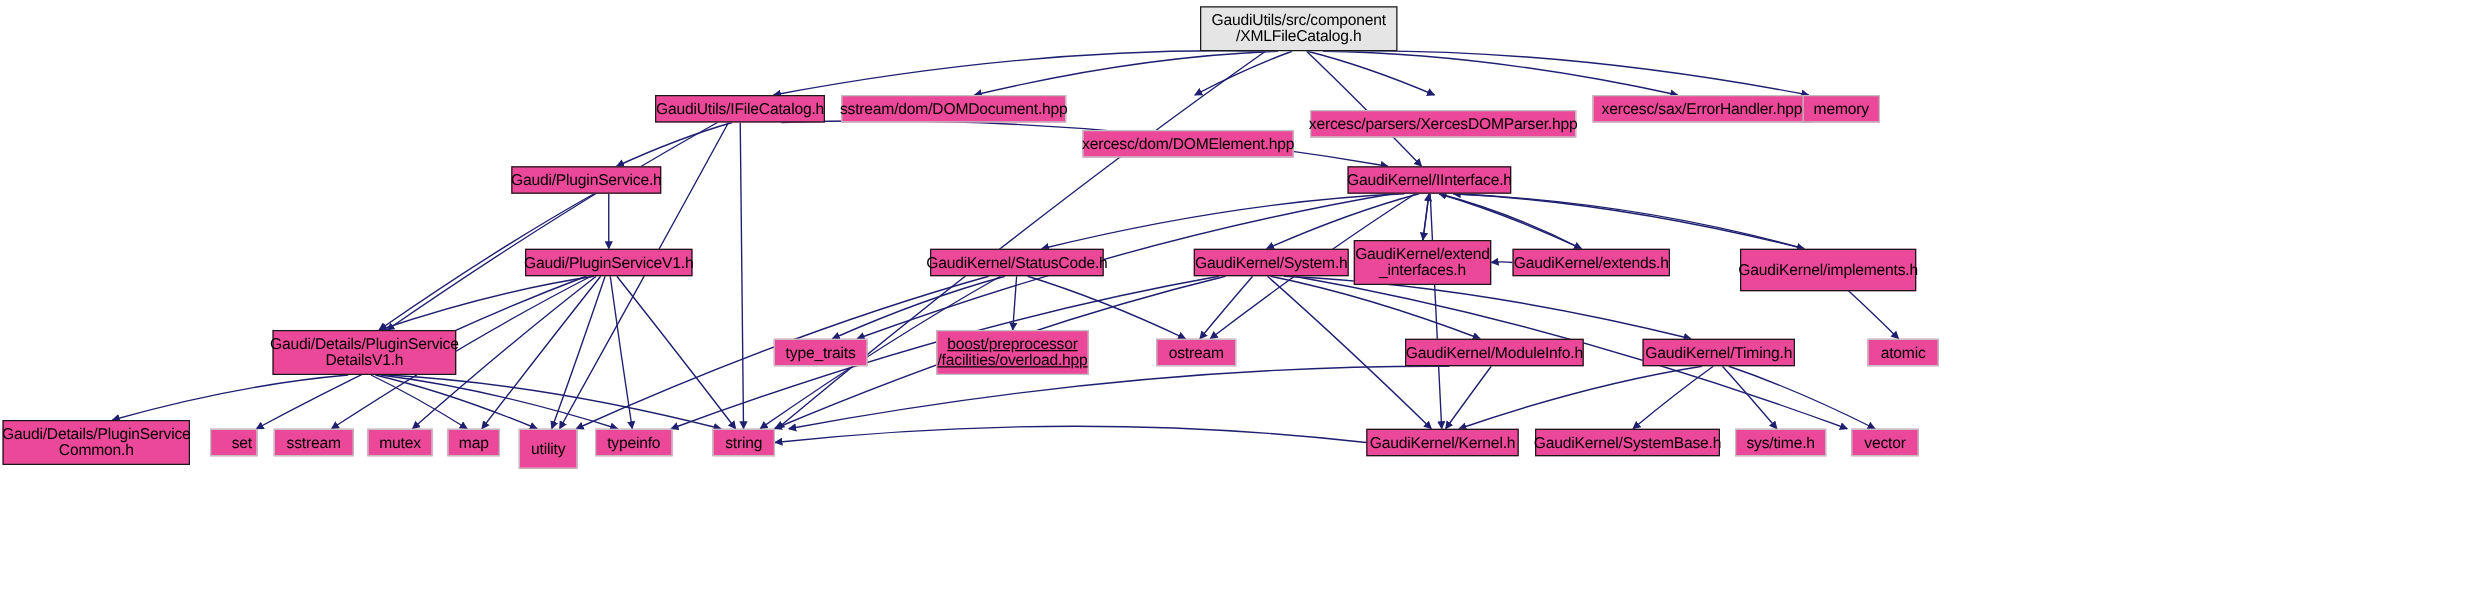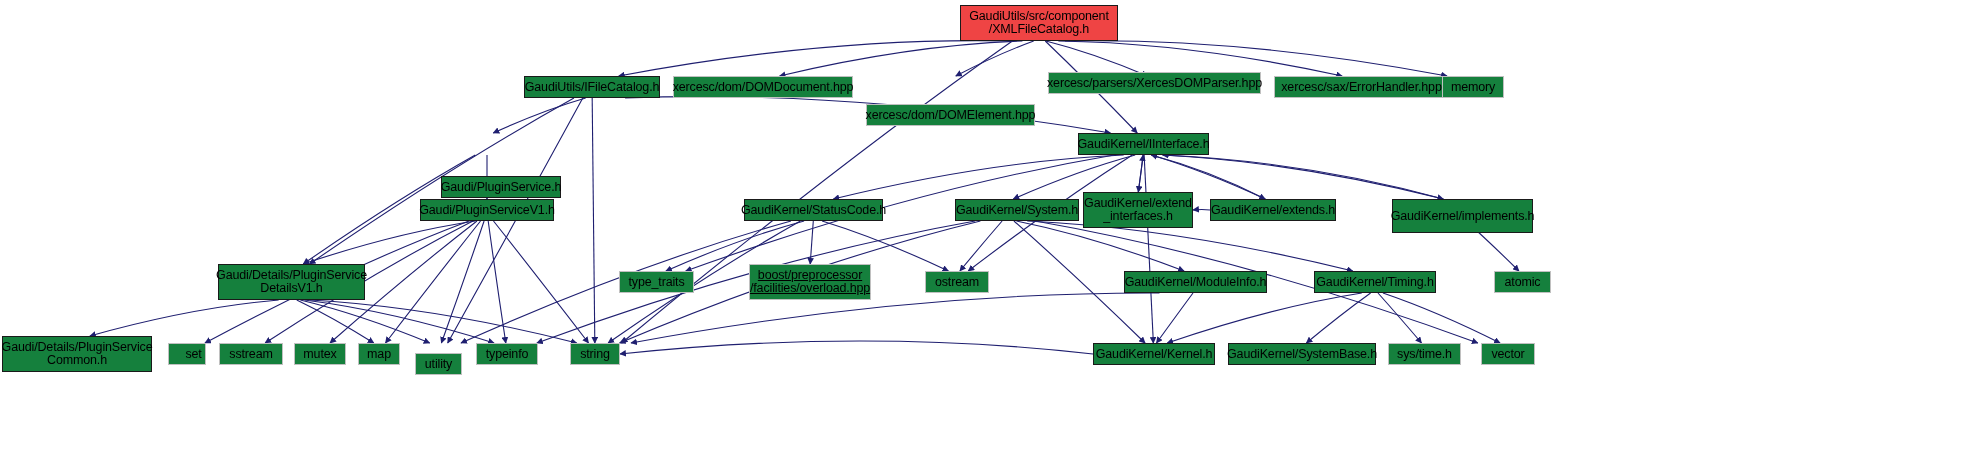--- a/index.html
+++ b/index.html
@@ -18,34 +18,34 @@
     height:475px;
     pointer-events:none;
   }
   .node{
     position:absolute;
     box-sizing:border-box;
     display:flex;
     align-items:center;
     justify-content:center;
     text-align:center;
-    background:#15803d;
+    background:#ec4899;
     border:1px solid #c0c0c0;
     color:#000000;
     font-size:12.5px;
     line-height:13px;
     letter-spacing:-0.15px;
     white-space:pre-line;
     padding:0 3px;
   }
   .node.hl{
     border:1px solid #1a1a1a;
   }
   .node.root{
-    background:#ef4444;
+    background:#e5e5e5;
     border:1px solid #1a1a1a;
   }
 </style>
 </head>
 <body>
 
 <div id="canvas">
   <svg class="edges">
     <defs>
       <marker id="arrow" viewBox="0 0 10 10" refX="9" refY="5" markerWidth="6" markerHeight="6" orient="auto-start-reverse">
@@ -112,26 +112,26 @@
         <path d="M 1370.62 293 Q 1340.7484 314.46680000000003 1306.38 343" fill="none" stroke="#1f1f70" stroke-width="1.1" marker-end="url(#arrow)"></path>
         <path d="M 1377.97 293 Q 1398.2254 315.6042 1421.53 343" fill="none" stroke="#1f1f70" stroke-width="1.1" marker-end="url(#arrow)"></path>
         <path d="M 1382.98 293 Q 1437.4036 311.5628 1500.02 343" fill="none" stroke="#1f1f70" stroke-width="1.1" marker-end="url(#arrow)"></path>
         <path d="M 1093 354 Q 863.3 328 620 354" fill="none" stroke="#1f1f70" stroke-width="1.1" marker-end="url(#arrow)"></path>
       </g>
   </svg>
   <div id="node-layer">
       <div class="node root" style="left: 960px; top: 5px; width: 158px; height: 36px;">GaudiUtils/src/component
 /XMLFileCatalog.h</div>
       <div class="node hl" style="left: 524px; top: 76px; width: 136px; height: 22px;">GaudiUtils/IFileCatalog.h</div>
-      <div class="node" style="left: 673px; top: 76px; width: 180px; height: 22px;">xercesc/dom/DOMDocument.hpp</div>
+      <div class="node" style="left: 673px; top: 76px; width: 180px; height: 22px;">sstream/dom/DOMDocument.hpp</div>
       <div class="node" style="left: 866px; top: 76px; width: 169px; height: 22px; margin-top: 28px;">xercesc/dom/DOMElement.hpp</div>
-      <div class="node" style="left: 1048px; top: 72px; width: 213px; height: 22px;">xercesc/parsers/XercesDOMParser.hpp</div>
+      <div class="node" style="left: 1048px; top: 88px; width: 213px; height: 22px;">xercesc/parsers/XercesDOMParser.hpp</div>
       <div class="node" style="left: 1274px; top: 76px; width: 175px; height: 22px;">xercesc/sax/ErrorHandler.hpp</div>
       <div class="node" style="left: 1442px; top: 76px; width: 62px; height: 22px;">memory</div>
-      <div class="node hl" style="left: 441px; top: 133px; width: 120px; height: 22px; margin-top: 43px;">Gaudi/PluginService.h</div>
+      <div class="node hl" style="left: 409px; top: 133px; width: 120px; height: 22px;">Gaudi/PluginService.h</div>
       <div class="node hl" style="left: 1078px; top: 133px; width: 131px; height: 22px; text-align: center;">GaudiKernel/IInterface.h</div>
       <div class="node hl" style="left: 420px; top: 199px; width: 134px; height: 22px;">Gaudi/PluginServiceV1.h</div>
       <div class="node hl" style="left: 744px; top: 199px; width: 139px; height: 22px;">GaudiKernel/StatusCode.h</div>
       <div class="node hl" style="left: 943px; top: 199px; width: 124px; height: 22px; margin-left: 12px;">GaudiKernel/System.h</div>
       <div class="node hl" style="left: 1083px; top: 192px; width: 110px; height: 36px;">GaudiKernel/extend
 _interfaces.h</div>
       <div class="node hl" style="left: 1210px; top: 199px; width: 126px; height: 22px;">GaudiKernel/extends.h</div>
       <div class="node hl" style="left: 1392px; top: 199px; width: 141px; height: 34px;">GaudiKernel/implements.h</div>
       <div class="node hl" style="left: 218px; top: 264px; width: 147px; height: 36px;">Gaudi/Details/PluginService
 DetailsV1.h</div>
@@ -141,21 +141,21 @@
       <div class="node" style="left: 925px; top: 271px; width: 64px; height: 22px;">ostream</div>
       <div class="node hl" style="left: 1124px; top: 271px; width: 143px; height: 22px;">GaudiKernel/ModuleInfo.h</div>
       <div class="node hl" style="left: 1314px; top: 271px; width: 122px; height: 22px;">GaudiKernel/Timing.h</div>
       <div class="node" style="left: 1494px; top: 271px; width: 57px; height: 22px;">atomic</div>
       <div class="node hl" style="left: 2px; top: 336px; width: 150px; height: 36px;">Gaudi/Details/PluginService
 Common.h</div>
       <div class="node" style="left: 168px; top: 343px; width: 38px; height: 22px; padding-left: 16px;">set</div>
       <div class="node" style="left: 219px; top: 343px; width: 64px; height: 22px;">sstream</div>
       <div class="node" style="left: 294px; top: 343px; width: 52px; height: 22px;">mutex</div>
       <div class="node" style="left: 358px; top: 343px; width: 42px; height: 22px;">map</div>
-      <div class="node" style="left: 415px; top: 353px; width: 47px; height: 22px;">utility</div>
+      <div class="node" style="left: 415px; top: 343px; width: 47px; height: 32px;">utility</div>
       <div class="node" style="left: 476px; top: 343px; width: 62px; height: 22px;">typeinfo</div>
       <div class="node" style="left: 570px; top: 343px; width: 50px; height: 22px;">string</div>
       <div class="node hl" style="left: 1093px; top: 343px; width: 122px; height: 22px;">GaudiKernel/Kernel.h</div>
       <div class="node hl" style="left: 1228px; top: 343px; width: 148px; height: 22px;">GaudiKernel/SystemBase.h</div>
       <div class="node" style="left: 1388px; top: 343px; width: 73px; height: 22px;">sys/time.h</div>
       <div class="node" style="left: 1481px; top: 343px; width: 54px; height: 22px;">vector</div>
     </div>
 </div>
 
 </body></html>

